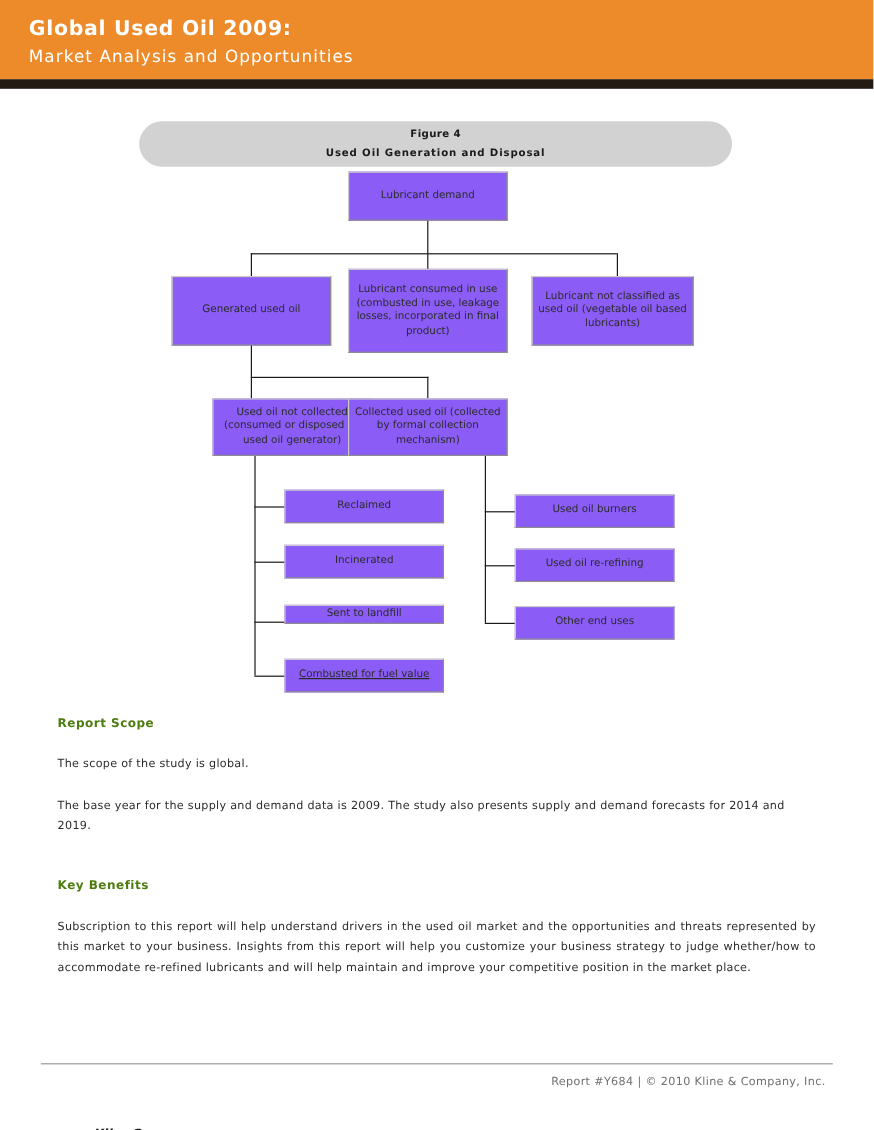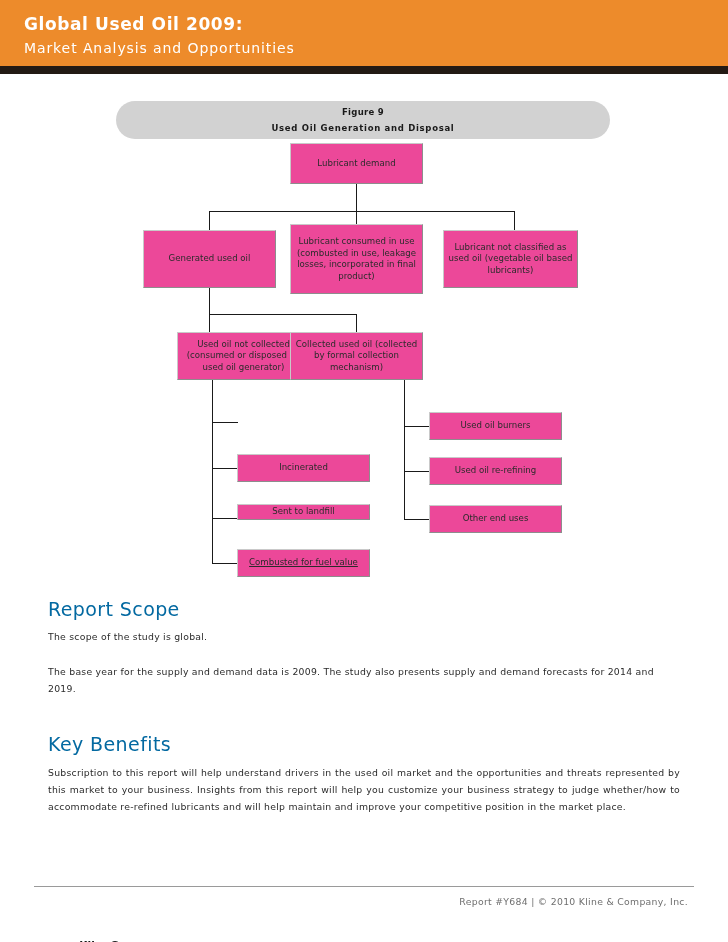--- a/index.html
+++ b/index.html
@@ -84,21 +84,21 @@
     top: 0;
     width: 728px;
     height: 600px;
   }
   .node {
     position: absolute;
     box-sizing: border-box;
     border: 1px solid #8d8d8d;
     border-top-color: #c9c9c9;
     border-left-color: #c9c9c9;
-    background: #ec4899;
+    background: #8b5cf6;
     color: #2b2b2b;
     font-size: 8.6px;
     line-height: 11.5px;
     text-align: center;
     display: flex;
     align-items: center;
     justify-content: center;
     padding: 2px 4px;
   }
   .node span { display: block; width: 100%; }
@@ -107,23 +107,24 @@
     position: absolute;
     background: #1a1a1a;
   }
   .line.h { height: 1px; }
   .line.v { width: 1px; }
 
   
   .section-heading {
     position: absolute;
     left: 48px;
-    font-size: 19px;
-    color: #0369a1;
+    font-size: 10px;
+    color: #4d7c0f;
     letter-spacing: 0.4px;
+    font-weight: bold;
   }
   .body-text {
     position: absolute;
     left: 48px;
     width: 632px;
     font-size: 9.3px;
     line-height: 17px;
     color: #2b2b2b;
     letter-spacing: 0.25px;
   }
@@ -159,21 +160,21 @@
 </style>
 </head>
 <body>
 
 <div class="header-band"></div>
 <div class="header-title">Global Used Oil 2009:</div>
 <div class="header-subtitle">Market Analysis and Opportunities</div>
 <div class="header-rule"></div>
 
 <div class="figure-caption">
-  <span class="fig-num">Figure 9</span>
+  <span class="fig-num">Figure 4</span>
   <span class="fig-sub">Used Oil Generation and Disposal</span>
 </div>
 
 <div class="chart">
 
   <div class="node" style="left:290px; top:143px; width:133px; height:41px;">
     <span>Lubricant demand</span>
   </div>
 
   <div class="line v" style="left:356px; top:184px; height:27px;"></div>
@@ -203,20 +204,23 @@
   <div class="node" style="left:290px; top:332px; width:133px; height:48px;">
     <span>Collected used oil (collected by formal collection mechanism)</span>
   </div>
 
   <div class="line v" style="left:212px; top:380px; height:183px;"></div>
   <div class="line h" style="left:212px; top:422px; width:26px;"></div>
   <div class="line h" style="left:212px; top:468px; width:26px;"></div>
   <div class="line h" style="left:212px; top:518px; width:26px;"></div>
   <div class="line h" style="left:212px; top:563px; width:26px;"></div>
 
+  <div class="node" style="left:237px; top:408px; width:133px; height:28px;">
+    <span>Reclaimed</span>
+  </div>
   <div class="node" style="left:237px; top:454px; width:133px; height:28px;">
     <span>Incinerated</span>
   </div>
   <div class="node" style="left:237px; top:504px; width:133px; height:16px;">
     <span>Sent to landfill</span>
   </div>
   <div class="node" style="left:237px; top:549px; width:133px; height:28px;text-decoration:underline;">
     <span>Combusted for fuel value</span>
   </div>
 

